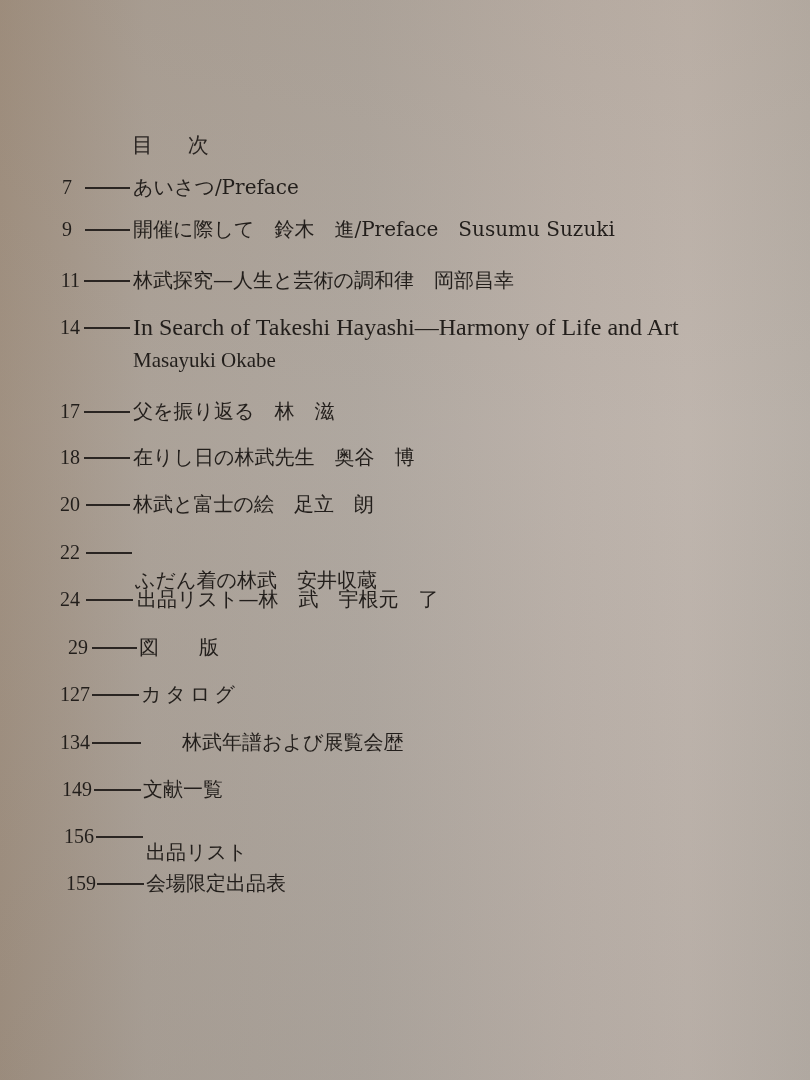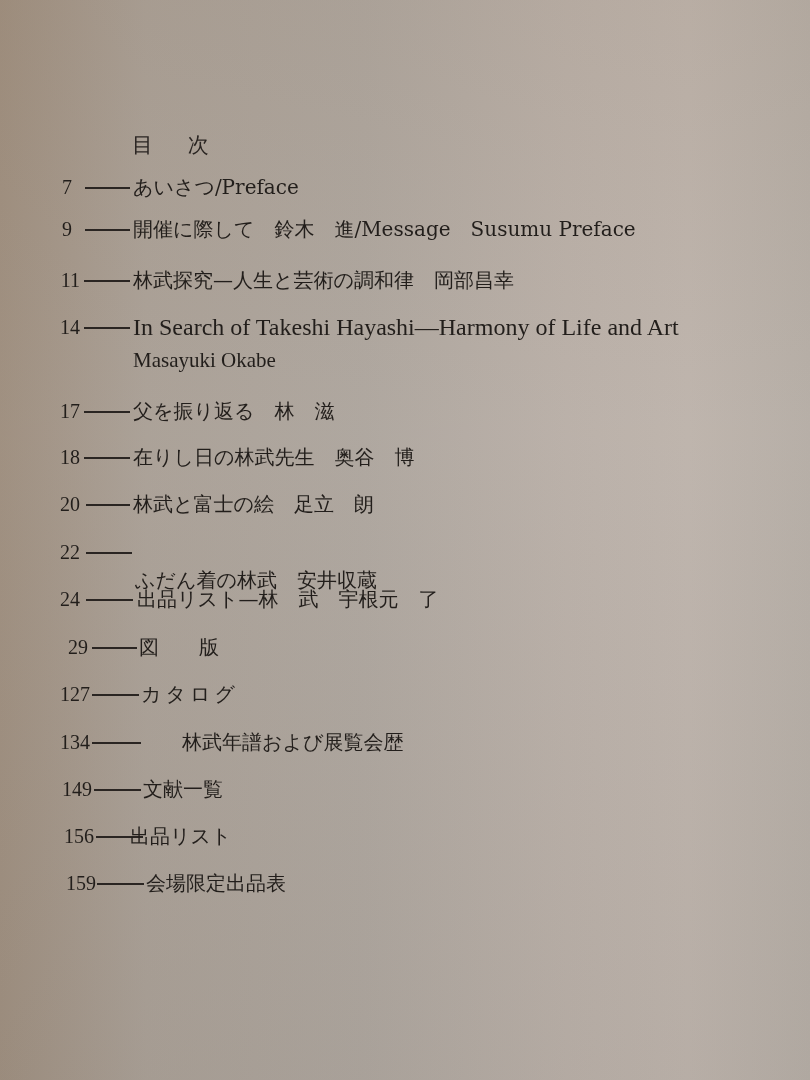--- a/index.html
+++ b/index.html
@@ -84,21 +84,21 @@
 
   <div class="entry" style="top:174px;">
     <span class="page" style="left:-18px;">7</span>
     <span class="dash" style="left:85px;width:45px;"></span>
     <span class="text">あいさつ/Preface</span>
   </div>
 
   <div class="entry" style="top:216px;">
     <span class="page" style="left:-18px;">9</span>
     <span class="dash" style="left:85px;width:45px;"></span>
-    <span class="text">開催に際して　鈴木　進/Message　Susumu Preface</span>
+    <span class="text">開催に際して　鈴木　進/Preface　Susumu Suzuki</span>
   </div>
 
   <div class="entry" style="top:267px;">
     <span class="page" style="left:-10px;">11</span>
     <span class="dash" style="left:84px;width:46px;"></span>
     <span class="text">林武探究—人生と芸術の調和律　岡部昌幸</span>
   </div>
 
   <div class="entry" style="top:314px;">
     <span class="page" style="left:-10px;">14</span>
@@ -157,21 +157,21 @@
 
   <div class="entry" style="top:776px;">
     <span class="page" style="left:2px;">149</span>
     <span class="dash" style="left:94px;width:47px;"></span>
     <span class="text" style="left:143px;">文献一覧</span>
   </div>
 
   <div class="entry" style="top:823px;">
     <span class="page" style="left:4px;">156</span>
     <span class="dash" style="left:96px;width:47px;"></span>
-    <span class="text" style="left:130px;">出品リスト</span>
+    <span class="text" style="left:146px;margin-top:16px;">出品リスト</span>
   </div>
 
   <div class="entry" style="top:870px;">
     <span class="page" style="left:6px;">159</span>
     <span class="dash" style="left:97px;width:47px;"></span>
     <span class="text" style="left:146px;">会場限定出品表</span>
   </div>
 </div>
 
 </body></html>

